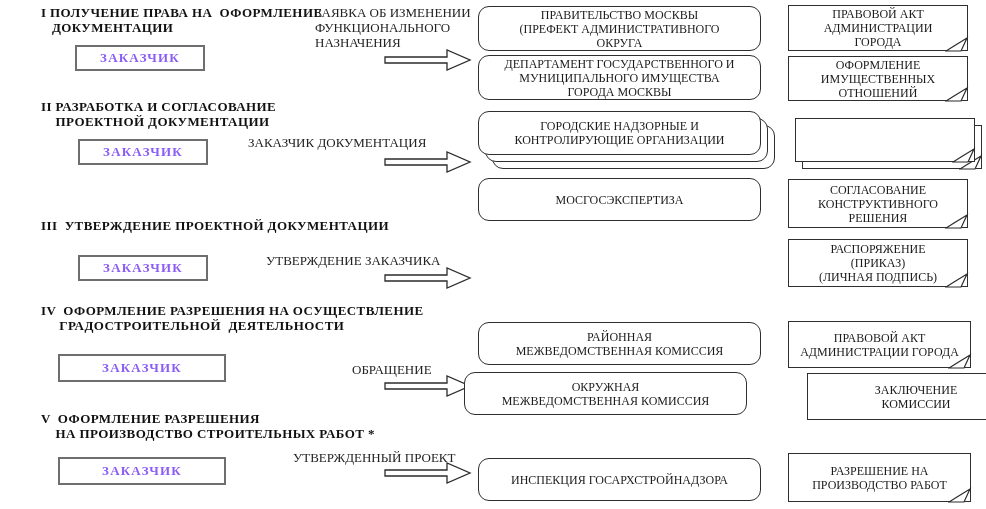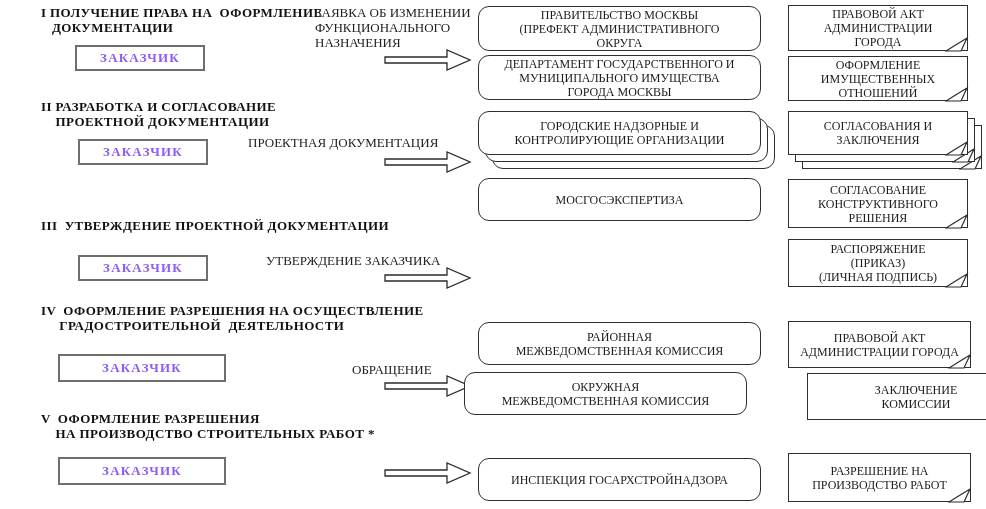--- a/index.html
+++ b/index.html
@@ -69,47 +69,40 @@
 ИМУЩЕСТВЕННЫХ
 ОТНОШЕНИЙ</span>
     <svg class="fold" width="24" height="16" viewBox="0 0 24 16">
       <polygon points="1,15 16,15 22,2 9,10" fill="#fff" stroke="#2b2b2b" stroke-width="1.2"></polygon>
     </svg>
   </div>
 
   <div class="title" style="left:5px;top:99px;width:340px;">II РАЗРАБОТКА И СОГЛАСОВАНИЕ
     ПРОЕКТНОЙ ДОКУМЕНТАЦИИ</div>
   <div class="customer" style="left:78px;top:139px;width:130px;height:26px;">ЗАКАЗЧИК</div>
-  <div class="alabel" style="left:248px;top:135px;width:230px;">ПРОЕКТНАЯ ДОКУМЕНТАЦИЯ</div>
+  <div class="alabel" style="left:248px;top:135px;width:230px;">ЗАКАЗЧИК ДОКУМЕНТАЦИЯ</div>
   <svg class="arrow" style="left:384px;top:150px;" viewBox="0 0 88 24">
     <polygon points="1,9 63,9 63,2 86,12 63,22 63,15 1,15" fill="#fff" stroke="#2b2b2b" stroke-width="1.3"></polygon>
   </svg>
 
   <div class="stack" style="left:478px;top:111px;width:297px;height:58px;">
     <div class="rbox layer z1" style="left:14px;top:14px;width:283px;height:44px;"></div>
     <div class="rbox layer z2" style="left:7px;top:7px;width:283px;height:44px;"></div>
     <div class="rbox layer z3" style="left:0;top:0;width:283px;height:44px;">ГОРОДСКИЕ НАДЗОРНЫЕ И
 КОНТРОЛИРУЮЩИЕ ОРГАНИЗАЦИИ</div>
   </div>
   <div class="rbox" style="left:478px;top:178px;width:283px;height:43px;">МОСГОСЭКСПЕРТИЗА</div>
 
   <div class="stack" style="left:788px;top:111px;width:195px;height:58px;">
     <div class="doc layer z1" style="left:14px;top:14px;width:180px;height:44px;">
       <svg class="fold" width="24" height="16" viewBox="0 0 24 16">
         <polygon points="1,15 16,15 22,2 9,10" fill="#fff" stroke="#2b2b2b" stroke-width="1.2"></polygon>
       </svg>
     </div>
     <div class="doc layer z2" style="left:7px;top:7px;width:180px;height:44px;">
-      <svg class="fold" width="24" height="16" viewBox="0 0 24 16">
-        <polygon points="1,15 16,15 22,2 9,10" fill="#fff" stroke="#2b2b2b" stroke-width="1.2"></polygon>
-      </svg>
-    </div>
-    <div class="doc layer z3" style="left:0;top:0;width:180px;height:44px;">
-      <span>СОГЛАСОВАНИЯ И
-ЗАКЛЮЧЕНИЯ</span>
       <svg class="fold" width="24" height="16" viewBox="0 0 24 16">
         <polygon points="1,15 16,15 22,2 9,10" fill="#fff" stroke="#2b2b2b" stroke-width="1.2"></polygon>
       </svg>
     </div>
   </div>
   <div class="doc" style="left:788px;top:179px;width:180px;height:49px;">
     <span>СОГЛАСОВАНИЕ
 КОНСТРУКТИВНОГО
 РЕШЕНИЯ</span>
     <svg class="fold" width="24" height="16" viewBox="0 0 24 16">
@@ -154,20 +147,21 @@
     <span>ЗАКЛЮЧЕНИЕ
 КОМИССИИ</span>
     <svg class="fold" width="24" height="16" viewBox="0 0 24 16">
       <polygon points="1,15 16,15 22,2 9,10" fill="#fff" stroke="#2b2b2b" stroke-width="1.2"></polygon>
     </svg>
   </div>
 
   <div class="title" style="left:5px;top:411px;width:430px;">V  ОФОРМЛЕНИЕ РАЗРЕШЕНИЯ
     НА ПРОИЗВОДСТВО СТРОИТЕЛЬНЫХ РАБОТ *</div>
   <div class="customer" style="left:58px;top:457px;width:168px;height:28px;">ЗАКАЗЧИК</div>
+  <div class="alabel" style="left:293px;top:450px;width:190px;">УТВЕРЖДЕННЫЙ ПРОЕКТ</div>
   <svg class="arrow" style="left:384px;top:461px;" viewBox="0 0 88 24">
     <polygon points="1,9 63,9 63,2 86,12 63,22 63,15 1,15" fill="#fff" stroke="#2b2b2b" stroke-width="1.3"></polygon>
   </svg>
   <div class="rbox" style="left:478px;top:458px;width:283px;height:43px;">ИНСПЕКЦИЯ ГОСАРХСТРОЙНАДЗОРА</div>
   <div class="doc" style="left:788px;top:453px;width:183px;height:49px;">
     <span>РАЗРЕШЕНИЕ НА
 ПРОИЗВОДСТВО РАБОТ</span>
     <svg class="fold" width="24" height="16" viewBox="0 0 24 16">
       <polygon points="1,15 16,15 22,2 9,10" fill="#fff" stroke="#2b2b2b" stroke-width="1.2"></polygon>
     </svg>

